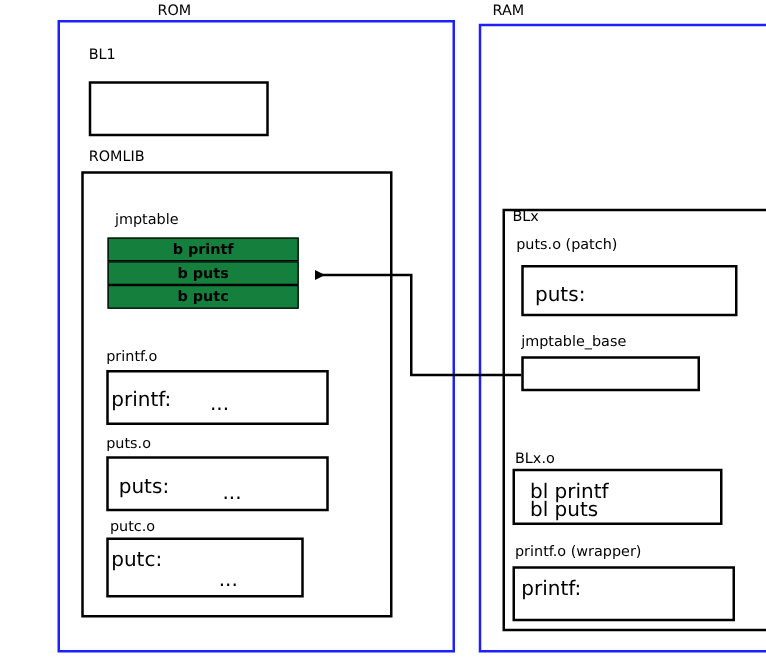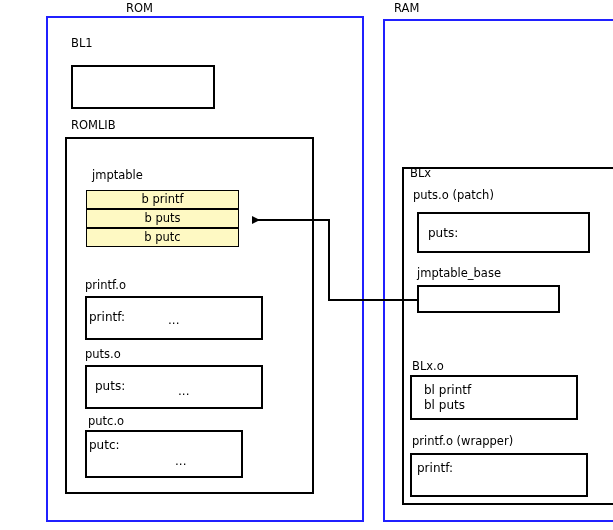--- a/index.html
+++ b/index.html
@@ -39,34 +39,35 @@
     line-height: 1;
   }
   .box {
     position: absolute;
     border: 2px solid #000000;
     box-sizing: border-box;
     background: #ffffff;
   }
   .box-text {
     position: absolute;
-    font-size: 12px;
+    font-size: 16px;
     color: #000000;
     white-space: pre;
     line-height: 1.25;
   }
   .jmp-row {
     position: absolute;
     border: 1.5px solid #000000;
     box-sizing: border-box;
-    background: #fef9c3;
+    background: #15803d;
     font-size: 11.5px;
     color: #000000;
     text-align: center;
     line-height: 17px;
+    font-weight: bold;
   }
   svg.connector {
     position: absolute;
     left: 0;
     top: 0;
     width: 613px;
     height: 530px;
     pointer-events: none;
   }
 </style>

